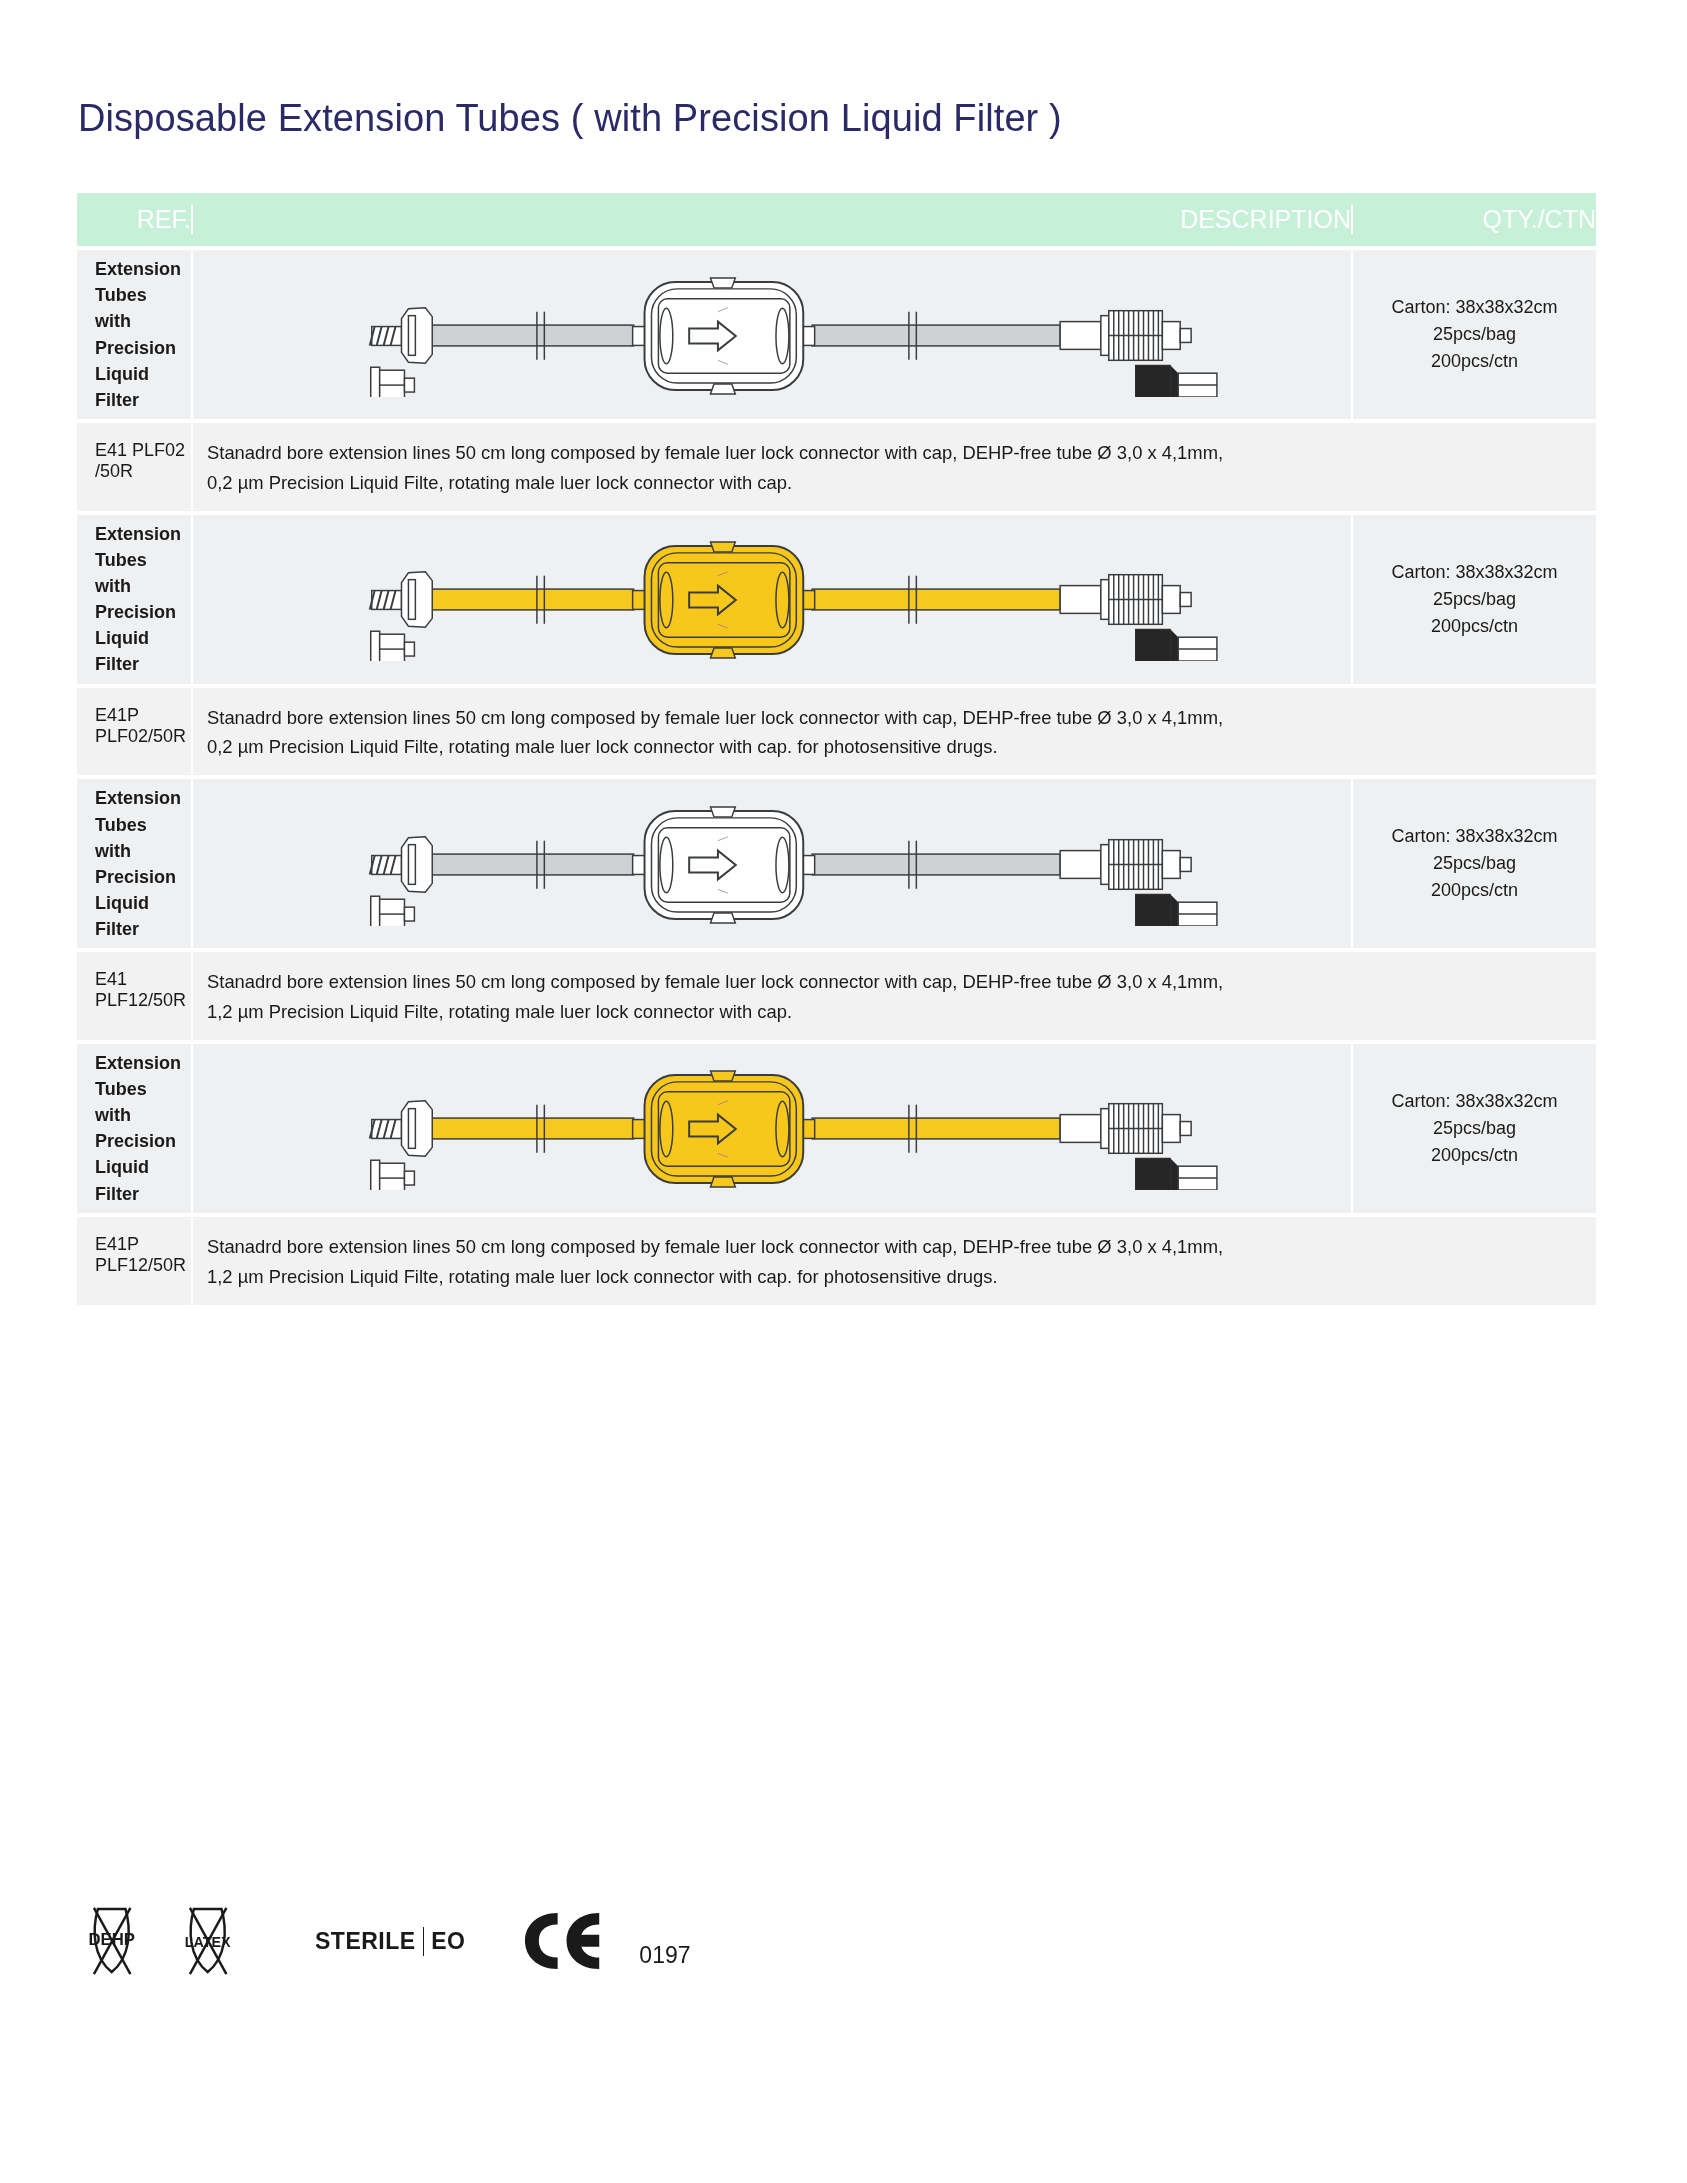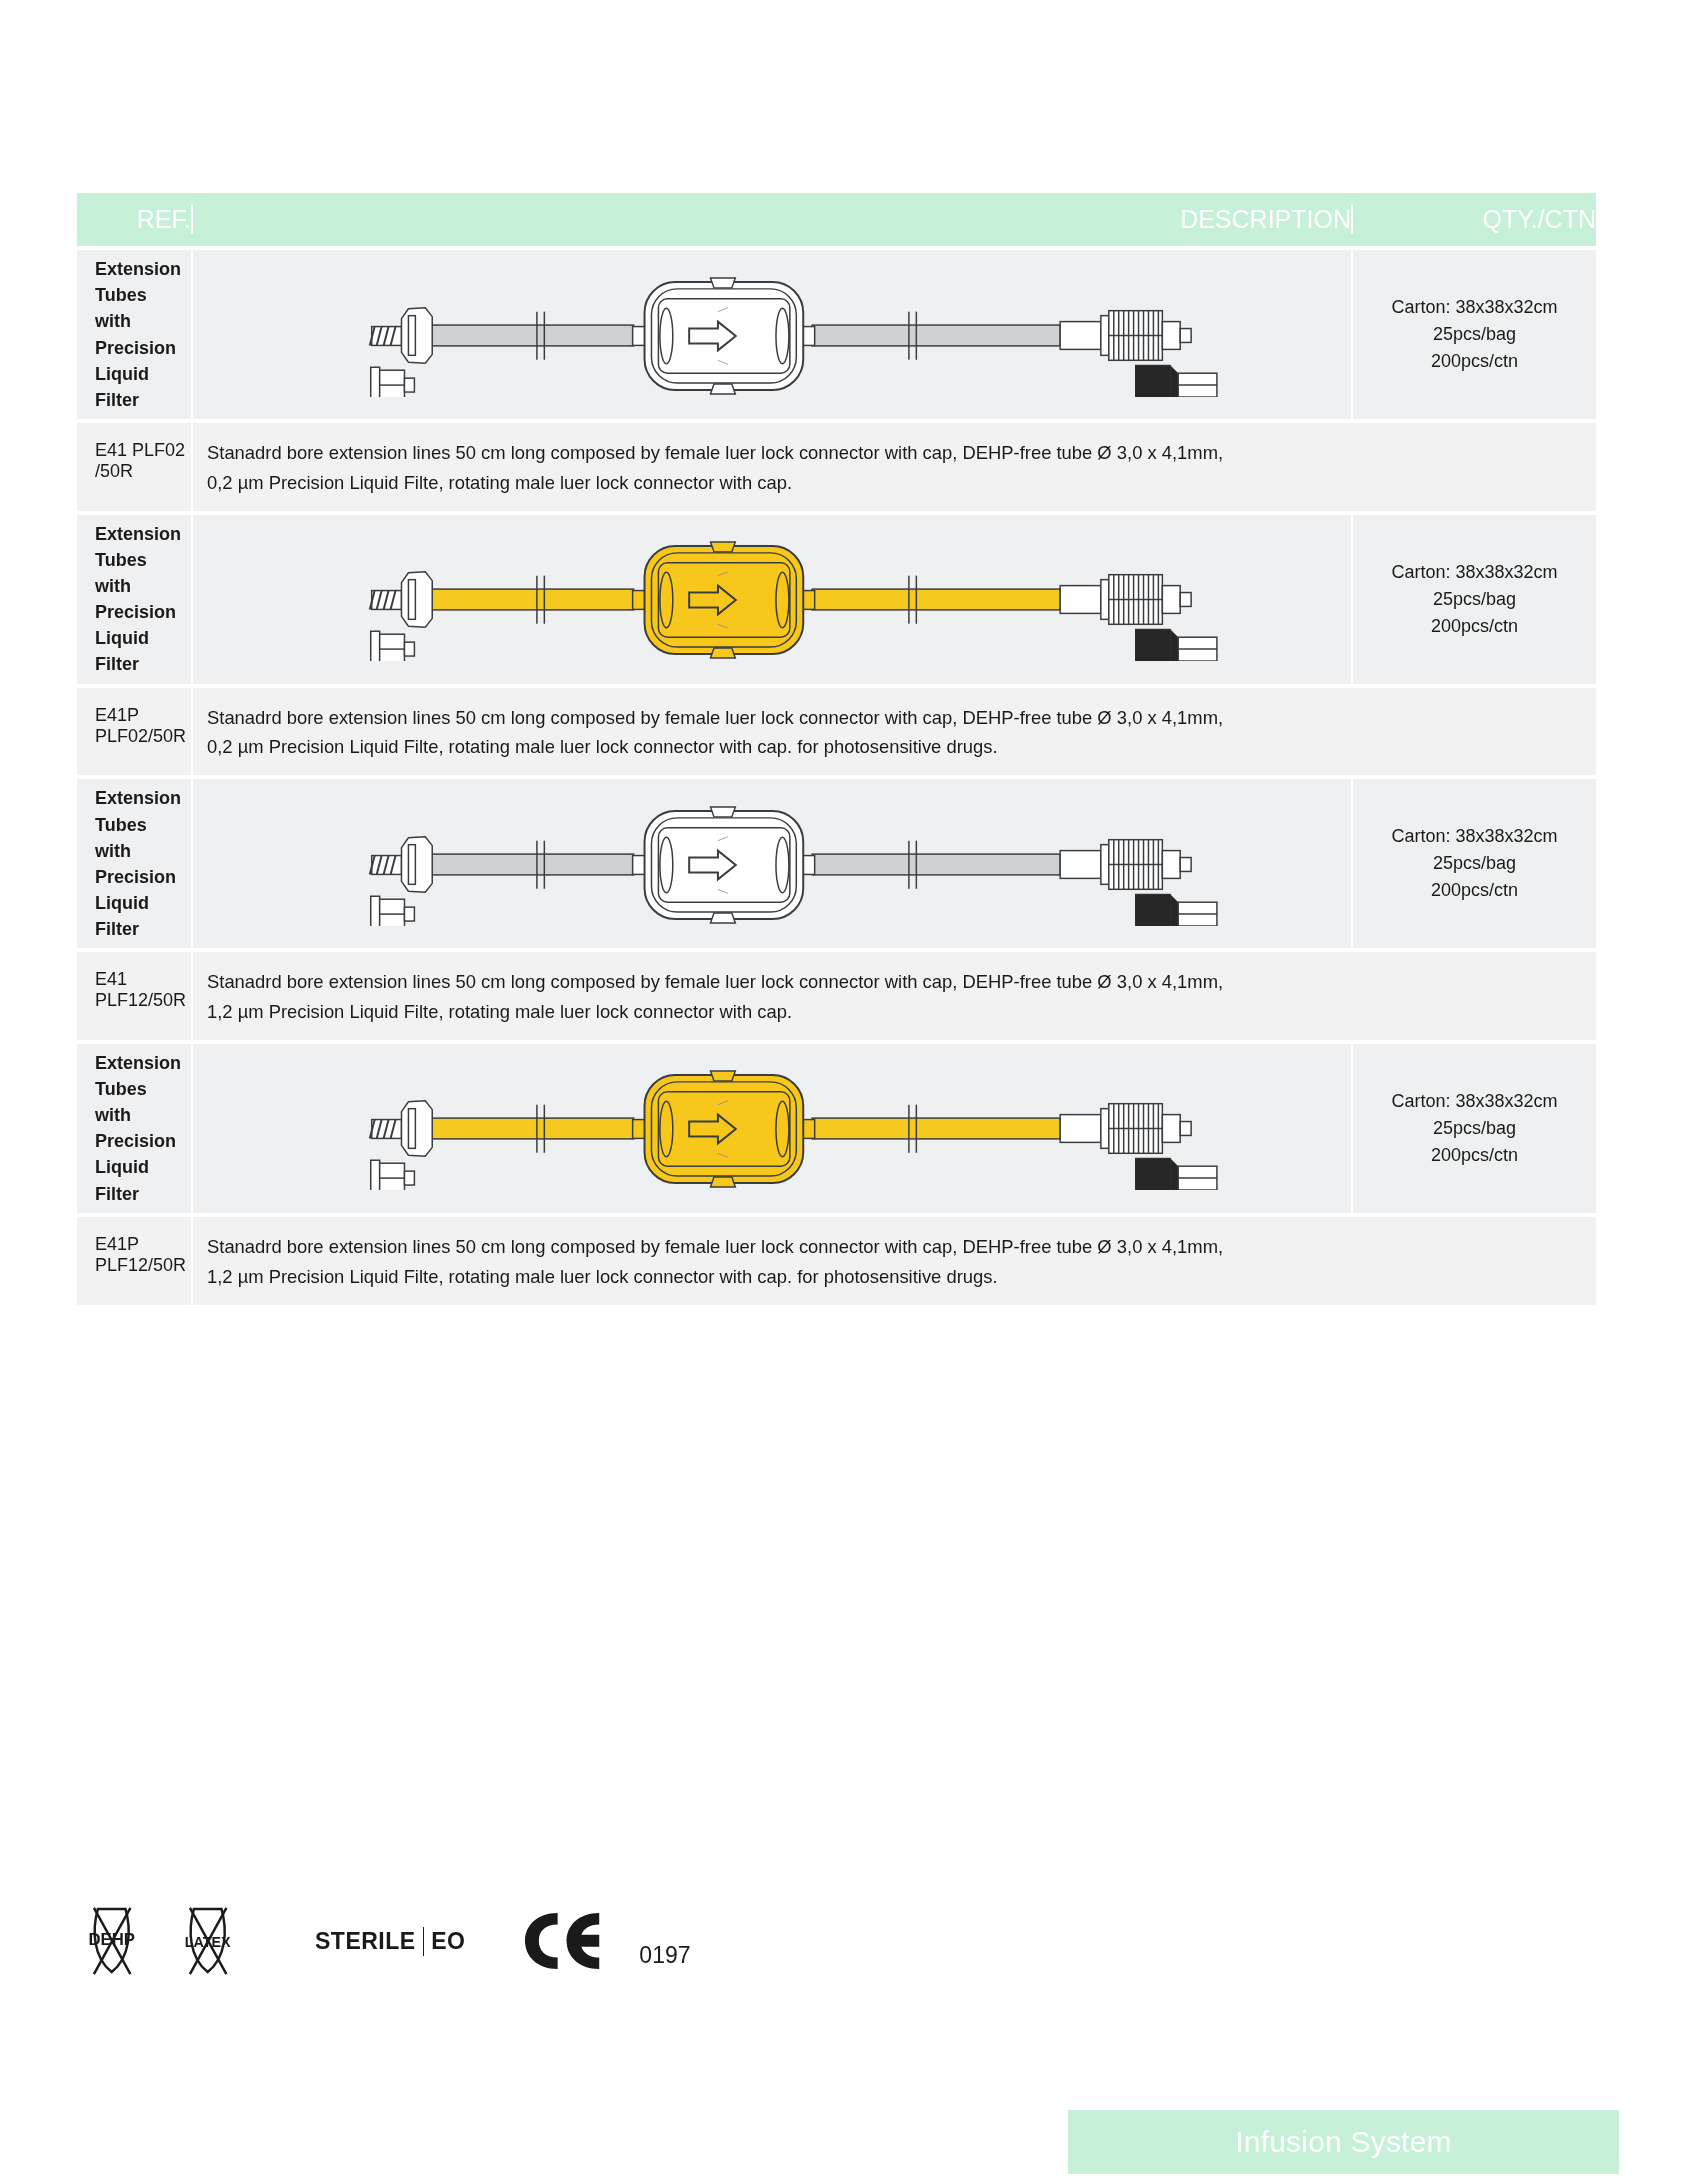--- a/index.html
+++ b/index.html
@@ -175,20 +175,21 @@
     color: #ffffff;
     font-size: 30px;
     letter-spacing: 0.2px;
   }
 </style>
 </head>
 <body>
 
 <div class="page">
 
+  <div class="page-title">Disposable Extension Tubes ( with Precision Liquid Filter )</div>
 
   <div class="product-table">
 
     <div class="thead">
       <div class="cell th-ref">REF.</div>
       <div class="cell th-desc">DESCRIPTION</div>
       <div class="cell th-qty">QTY./CTN</div>
     </div>
     <div class="row-sep"></div>
 
@@ -624,18 +625,15 @@
         <path d="M 72 6 C 30 6, 6 32, 6 62 C 6 93, 30 119, 72 119 L 72 96
                  C 46 96, 34 81, 34 62 C 34 43, 46 29, 72 29 Z" fill="#1a1a1a"></path>
         <path d="M 156 6 C 114 6, 90 32, 90 62 C 90 93, 114 119, 156 119 L 156 96
                  C 136 96, 124 86, 120 74 L 156 74 L 156 50 L 120 50
                  C 124 38, 136 29, 156 29 Z" fill="#1a1a1a"></path>
       </svg>
       <span class="ce-num">0197</span>
     </div>
   </div>
 
-  <div class="footer-banner">
-    <span>Infusion System</span>
-  </div>
 
 </div>
 
 
 </body></html>

